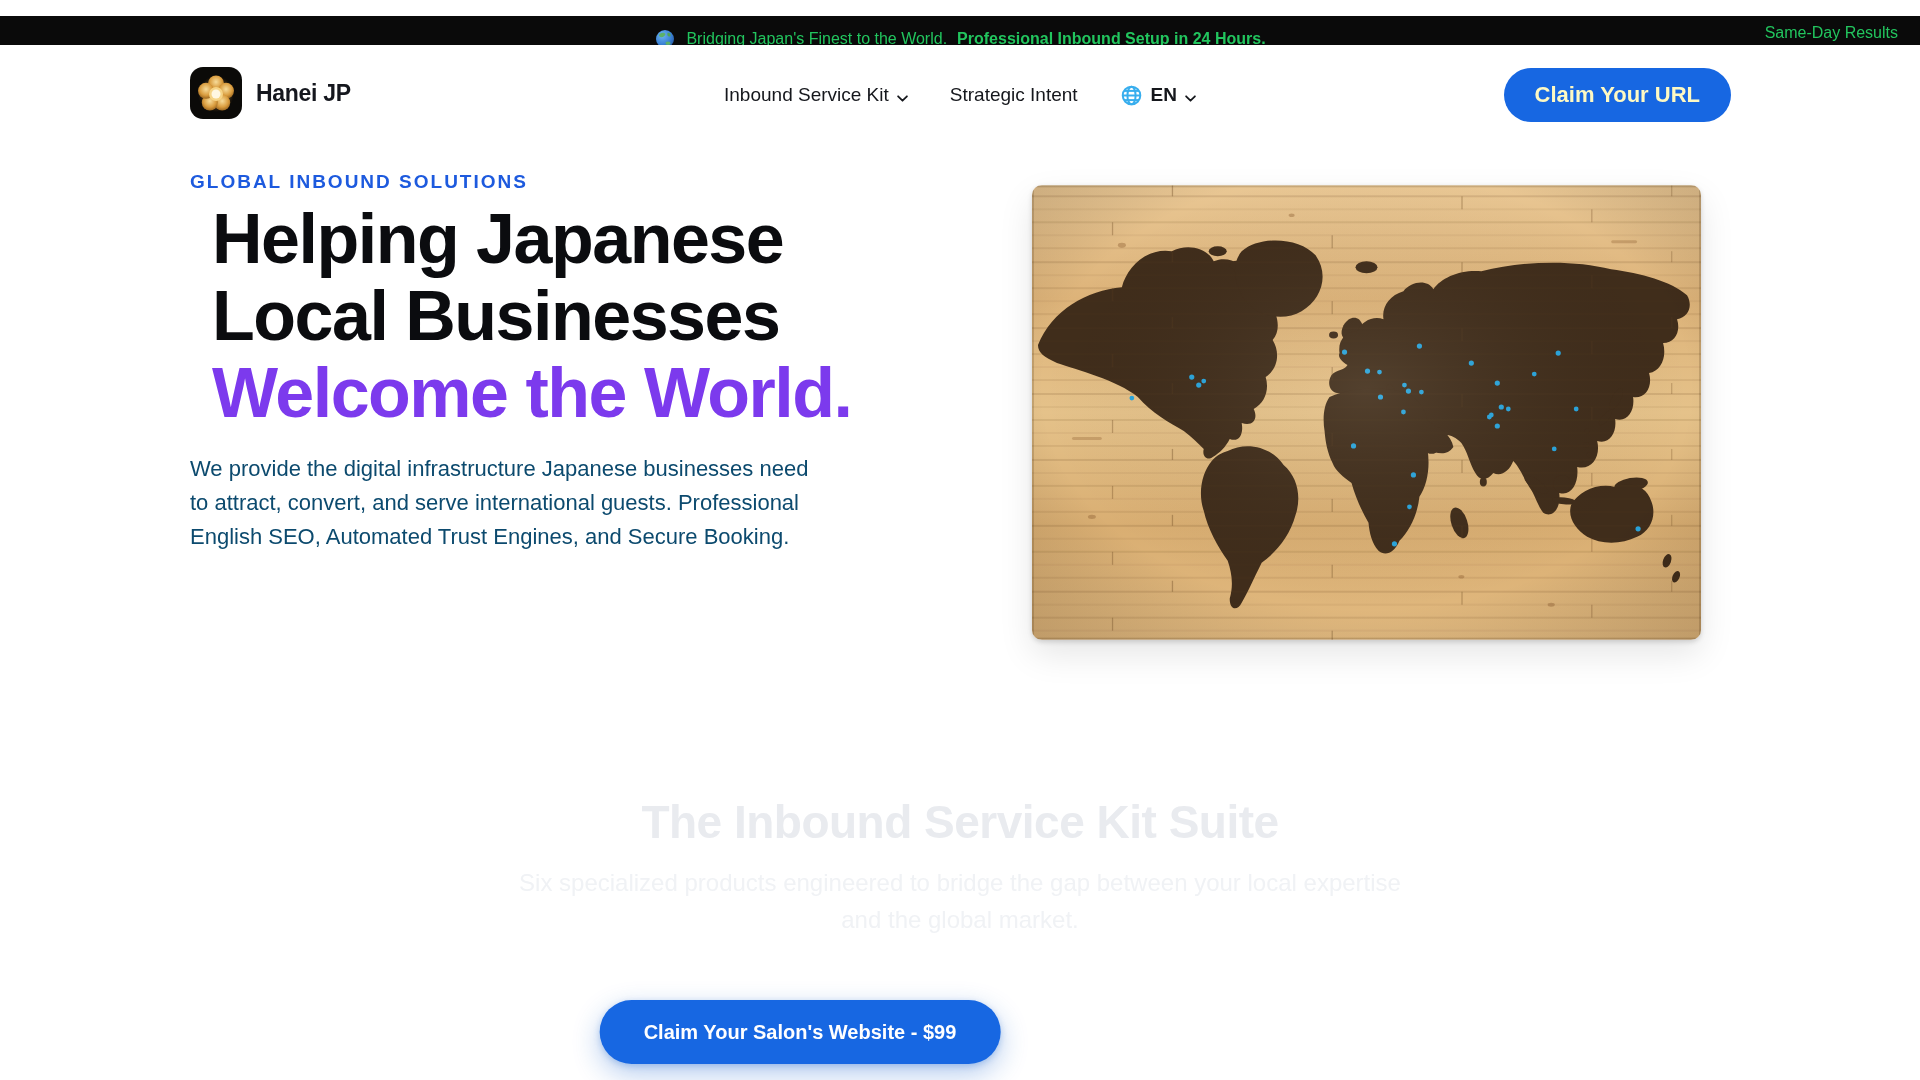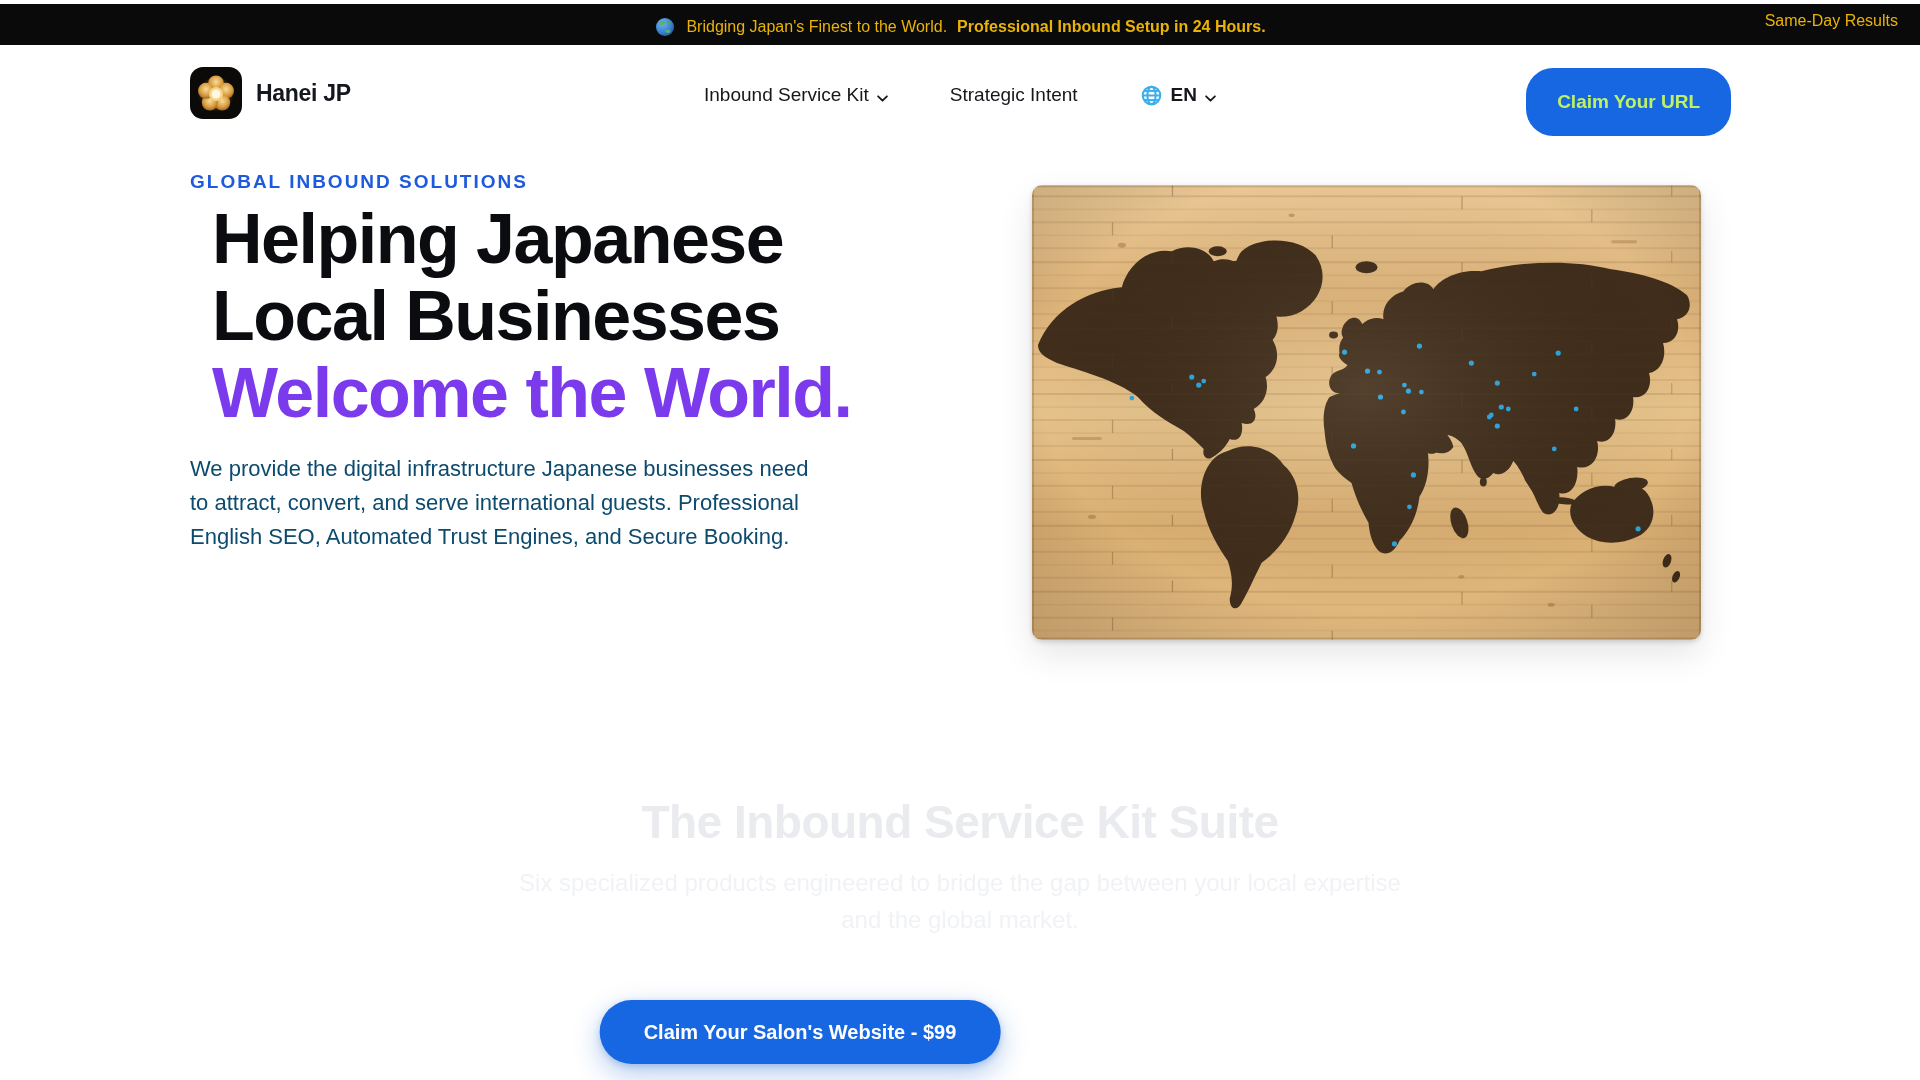--- a/index.html
+++ b/index.html
@@ -6,43 +6,43 @@
   html, body { width: 1920px; height: 1080px; overflow: hidden; }
   body {
     background: #ffffff;
     font-family: "Liberation Sans", "DejaVu Sans", sans-serif;
     color: #0b0c0f;
     position: relative;
   }
 
   
   .top-banner {
-    position: absolute; top: 4px; left: 0; width: 1920px; height: 45px;
-    background: #0a0a0a; color: #eab308;
+    position: absolute; top: 16px; left: 0; width: 1920px; height: 45px;
+    background: #0a0a0a; color: #22c55e;
     display: flex; align-items: center; justify-content: center;
   }
   .top-banner .center { display: flex; align-items: center; gap: 10px; font-size: 16px; }
   .top-banner .bold { font-weight: 700; }
   .top-banner .right { position: absolute; right: 22px; top: 0; height: 33px; display: flex; align-items: center; font-size: 16px; }
 
   
   .site-header { position: absolute; top: 45px; left: 0; width: 1920px; height: 100px; background: #fff; }
   .brand { position: absolute; left: 190px; top: 22px; display: flex; align-items: center; gap: 14px; cursor: pointer; }
   .brand-name { font-size: 23px; font-weight: 700; color: #15171e; letter-spacing: -0.3px; }
   .logo-tile { width: 52px; height: 52px; display: block; }
 
-  .nav { position: absolute; left: 50%; transform: translateX(-50%); top: 0; height: 100px; display: flex; align-items: center; gap: 62px; }
+  .nav { position: absolute; left: 50%; transform: translateX(-50%); top: 0; height: 100px; display: flex; align-items: center; gap: 42px; }
   .nav-item { font-size: 19px; font-weight: 500; color: #15171c; display: flex; align-items: center; gap: 8px; cursor: pointer; white-space: nowrap; }
   .lang { display: flex; align-items: center; gap: 8px; font-size: 19px; font-weight: 600; color: #15171c; cursor: pointer; }
   .chev { display: inline-block; margin-top: 2px; }
 
   .header-cta {
-    position: absolute; right: 189px; top: 23px; height: 68px; padding: 0 31px;
-    border-radius: 27px; border: none; background: #1767e2; color: #bef264;
-    font-size: 19px; font-weight: 600; font-family: inherit;
+    position: absolute; right: 189px; top: 23px; height: 54px; padding: 0 31px;
+    border-radius: 27px; border: none; background: #1767e2; color: #fef9c3;
+    font-size: 22px; font-weight: 600; font-family: inherit;
     display: flex; align-items: center; cursor: pointer;
   }
 
   
   .hero-left { position: absolute; left: 190px; top: 171px; width: 780px; }
   .eyebrow { color: #1d5ade; font-size: 19px; font-weight: 700; letter-spacing: 2px; }
   .hero-title { margin-top: 8px; font-size: 70px; line-height: 77px; font-weight: 800; letter-spacing: -1.5px; color: #0b0c0f; margin-left: 22px; }
   .hero-title .accent { color: #7c3aed; }
   .hero-desc { margin-top: 20px; font-size: 22px; line-height: 34px; color: #0c4a6e; }
   .hero-ctas { margin-top: 40px; display: flex; gap: 20px; }

